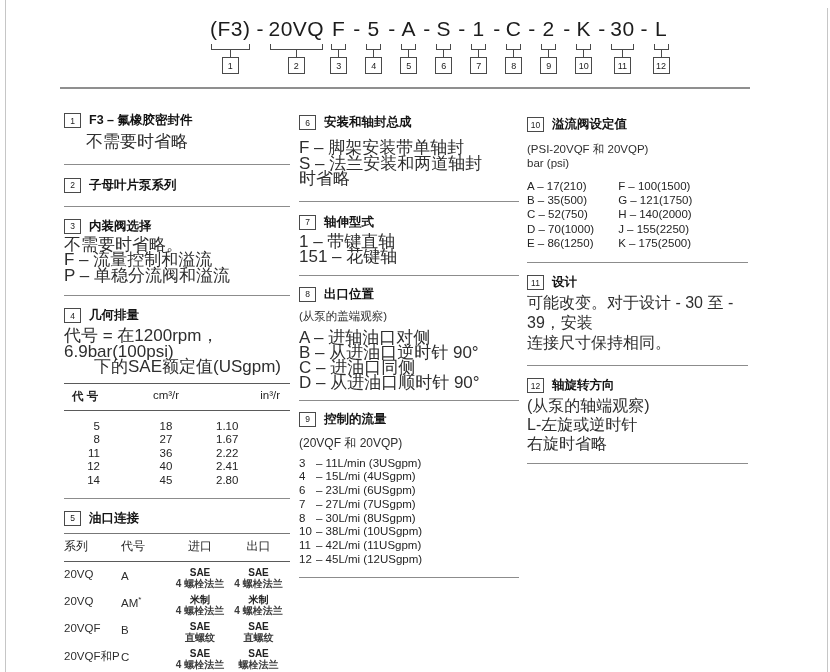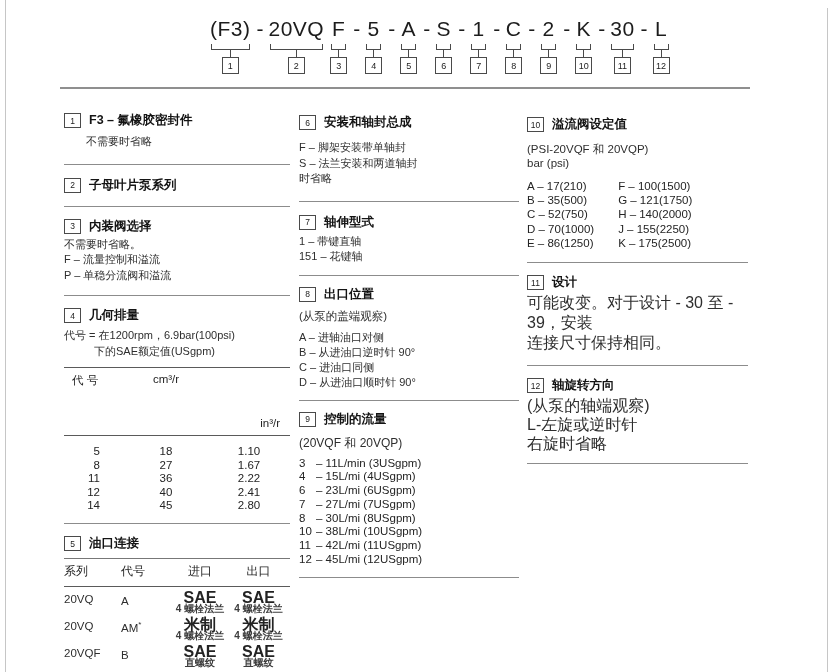--- a/index.html
+++ b/index.html
@@ -26,45 +26,45 @@
 
   
   .col{position:absolute;}
   .col1{left:64px;top:112px;width:226px;}
   .col2{left:299px;top:114px;width:220px;}
   .col3{left:527px;top:116px;width:221px;}
   .shead{display:flex;align-items:center;gap:8px;margin-bottom:5px;}
   .nbox{min-width:13px;height:13px;padding:0 1px;border:1px solid #4a4a4a;font-size:8.5px;color:#222;
         display:inline-flex;align-items:center;justify-content:center;background:#fff;flex:none;}
   .stitle{font-weight:bold;font-size:12.5px;color:#141414;white-space:nowrap;}
-  .line{font-size:11px;line-height:15.5px;color:#2e2e2e;}
+  .line{font-size:17px;line-height:15.5px;color:#2e2e2e;}
   .ind1{padding-left:22px;}
   .hr{border-top:1px solid #8c8c8c;height:0;}
 
   
   .t4h{display:grid;grid-template-columns:52px 100px 70px;border-top:1px solid #5a5a5a;
        border-bottom:1px solid #5a5a5a;padding:5px 0 6px;margin-top:8px;font-size:11.5px;color:#242424;}
   .t4b{display:grid;grid-template-columns:52px 100px 70px;row-gap:1.5px;margin-top:9px;
        font-size:11.5px;color:#242424;}
-  .h-l{padding-left:8px;}
+  .h-l{padding-left:8px;font-weight:bold;}
   .h-c{text-align:center;}
-  .h-r{text-align:right;padding-right:6px;margin-top:44px;}
+  .h-r{text-align:right;padding-right:6px;}
   .t4b .k{text-align:right;padding-right:16px;}
   .t4b .v1{text-align:center;}
-  .t4b .v2{text-align:center;padding-right:4px;}
+  .t4b .v2{text-align:left;padding-right:4px;}
 
   
   .t5h{display:grid;grid-template-columns:57px 48px 62px 55px;border-top:1px solid #777;
        border-bottom:1px solid #5a5a5a;padding:4px 0 6px;margin-top:6px;font-size:12px;color:#242424;}
   .t5r{display:grid;grid-template-columns:57px 48px 62px 55px;margin-top:5px;align-items:start;}
   .t5s{font-size:11.5px;padding-top:1px;white-space:nowrap;}
   .t5c{font-size:11.5px;padding-top:1px;}
   .t5c sup{font-size:8px;}
   .pcell{text-align:center;}
-  .pmain{font-size:16px;font-weight:bold;line-height:12px;color:#232323;}
+  .pmain{font-size:10px;font-weight:bold;line-height:12px;color:#232323;}
   .psub{font-size:10px;font-weight:bold;line-height:10px;color:#3c3c3c;white-space:nowrap;}
   .t5end{border-top:1px solid #8c8c8c;margin-top:9px;}
 
   
   .l9{font-size:11.5px;line-height:13.8px;white-space:nowrap;color:#242424;}
   .l9 .cc{display:inline-block;min-width:17px;}
 
   
   .cols10{display:flex;gap:24px;margin-top:9px;}
   .l10{font-size:11.5px;line-height:14.2px;white-space:nowrap;color:#242424;}

